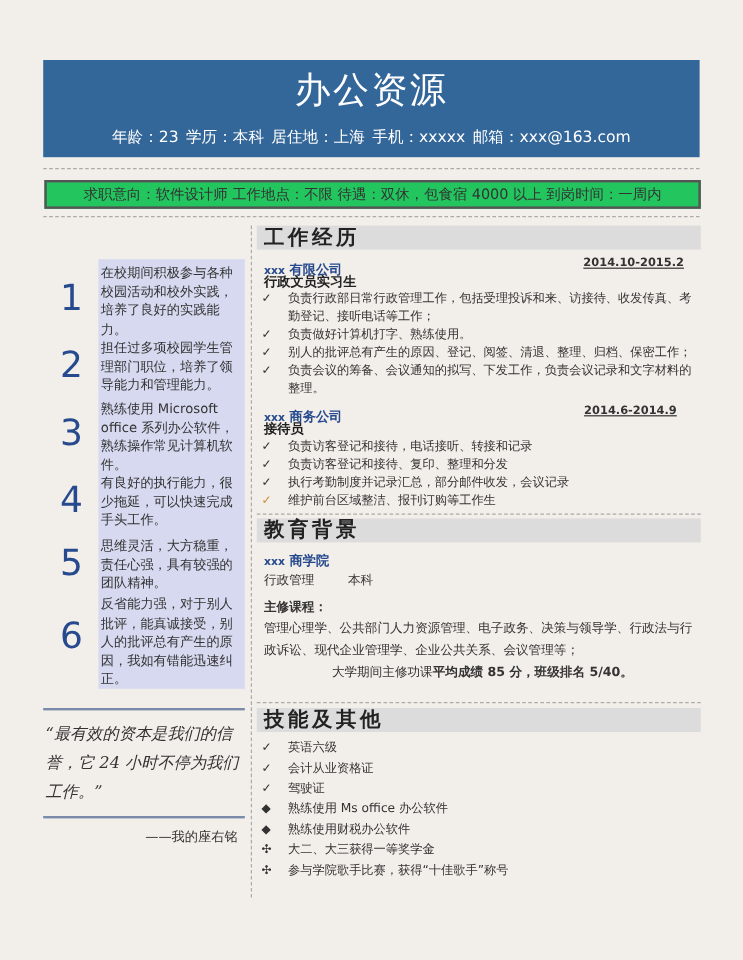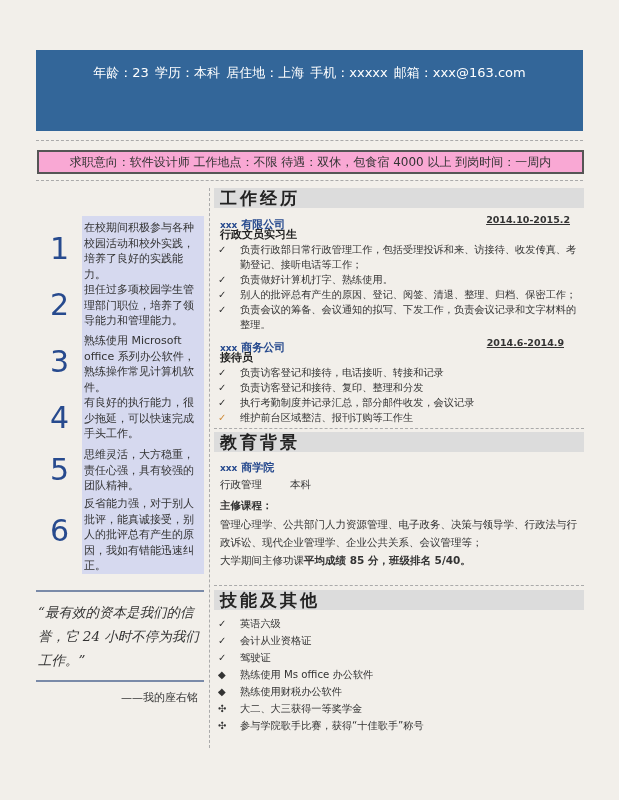--- a/index.html
+++ b/index.html
@@ -1,21 +1,21 @@
 <!DOCTYPE html>
 <html><head>
 <meta charset="utf-8">
 <style>
   html,body{margin:0;padding:0;}
   body{width:619px;height:800px;background:#f2efea;font-family:"DejaVu Sans","Liberation Sans",sans-serif;color:#333;position:relative;overflow:hidden;}
   .header{position:absolute;left:36px;top:50px;width:547px;height:81px;background:#336699;color:#fff;text-align:center;}
   .header .name{font-family:"DejaVu Serif","Liberation Serif",serif;font-size:30px;line-height:30px;padding-top:11px;letter-spacing:2px;}
   .header .info{font-size:13px;margin-top:14px;word-spacing:2px;}
   .dash{position:absolute;left:36px;width:547px;border-top:1px dashed #aaa;}
-  .intent{position:absolute;left:37px;top:150px;width:543px;height:20px;border:2px solid #555;background:#f9a8d4;font-size:12px;text-align:center;line-height:20px;color:#333;}
+  .intent{position:absolute;left:37px;top:150px;width:543px;height:20px;border:2px solid #555;background:#22c55e;font-size:12px;text-align:center;line-height:20px;color:#333;}
   .vline{position:absolute;left:209px;top:188px;height:560px;border-left:1px dashed #aaa;}
   .strengths{position:absolute;left:82px;top:216px;width:122px;height:358px;background:#d6d9ef;}
   .strength{position:absolute;left:40px;width:170px;}
   .strength .num{position:absolute;left:10px;font-size:30px;color:#274a8e;line-height:30px;font-family:"DejaVu Sans",sans-serif;}
   .strength .txt{position:absolute;left:44px;width:120px;font-size:11px;line-height:15.5px;color:#333;}
   .motto{position:absolute;left:36px;top:590px;width:168px;}
   .motto .rule{border-top:2px solid #7a8aa8;}
   .motto .quote{font-family:"DejaVu Serif","Liberation Serif",serif;font-style:italic;font-size:13.5px;line-height:24px;color:#333;padding:8px 0 8px 2px;}
   .motto .sig{font-size:11px;text-align:right;margin-top:8px;padding-right:6px;}
   .right{position:absolute;left:214px;width:370px;}
@@ -28,20 +28,21 @@
   ul.list li{position:relative;padding-left:26px;font-size:10.2px;line-height:15px;color:#333;}
   ul.list li .mk{position:absolute;left:4px;top:0;font-size:10px;}
   .mk.orange{color:#d08c3a;}
   .edu{font-size:10.5px;line-height:18px;color:#333;}
   .bold{font-weight:bold;}
 </style>
 </head>
 <body>
 
 <div class="header">
+  <div class="name">办公资源</div>
   <div class="info">年龄：23  学历：本科  居住地：上海  手机：xxxxx  邮箱：xxx@163.com</div>
 </div>
 
 <div class="dash" style="top:140px;"></div>
 <div class="intent">求职意向：软件设计师  工作地点：不限  待遇：双休，包食宿 4000 以上  到岗时间：一周内</div>
 <div class="dash" style="top:180px;"></div>
 <div class="vline"></div>
 
 <div class="strengths"></div>
 
@@ -102,23 +103,23 @@
     <li><span class="mk orange">✓</span><span>维护前台区域整洁、报刊订购等工作生</span></li>
   </ul>
 </div>
 
 <div class="dash" style="top:428px;left:214px;width:370px;"></div>
 
 <div class="right" style="top:432px;">
   <div class="sec-title">教育背景</div>
   <div class="co" style="margin-top:8px;padding-left:6px;"><span class="xxx">xxx</span> <span>商学院</span></div>
   <div class="edu" style="padding-left:6px;"><span>行政管理</span><span style="display:inline-block;width:28px;"></span><span>本科</span></div>
-  <div class="edu bold" style="padding-left:6px;margin-top:4px;font-family:Liberation Serif, serif;">主修课程：</div>
+  <div class="edu bold" style="padding-left:6px;margin-top:4px;">主修课程：</div>
   <div class="edu" style="padding-left:6px;">管理心理学、公共部门人力资源管理、电子政务、决策与领导学、行政法与行政诉讼、现代企业管理学、企业公共关系、会议管理等；</div>
-  <div class="edu" style="padding-left:6px;"><span>大学期间主修功课</span><span class="bold">平均成绩 85 分，班级排名 5/40。</span></div>
+  <div class="edu" style="padding-left:6px;text-align:center;"><span>大学期间主修功课</span><span class="bold">平均成绩 85 分，班级排名 5/40。</span></div>
 </div>
 
 <div class="dash" style="top:585px;left:214px;width:370px;"></div>
 
 <div class="right" style="top:590px;">
   <div class="sec-title">技能及其他</div>
   <ul class="list" style="margin-top:5px;">
     <li style="line-height:17px;"><span class="mk">✓</span><span>英语六级</span></li>
     <li style="line-height:17px;"><span class="mk">✓</span><span>会计从业资格证</span></li>
     <li style="line-height:17px;"><span class="mk">✓</span><span>驾驶证</span></li>

